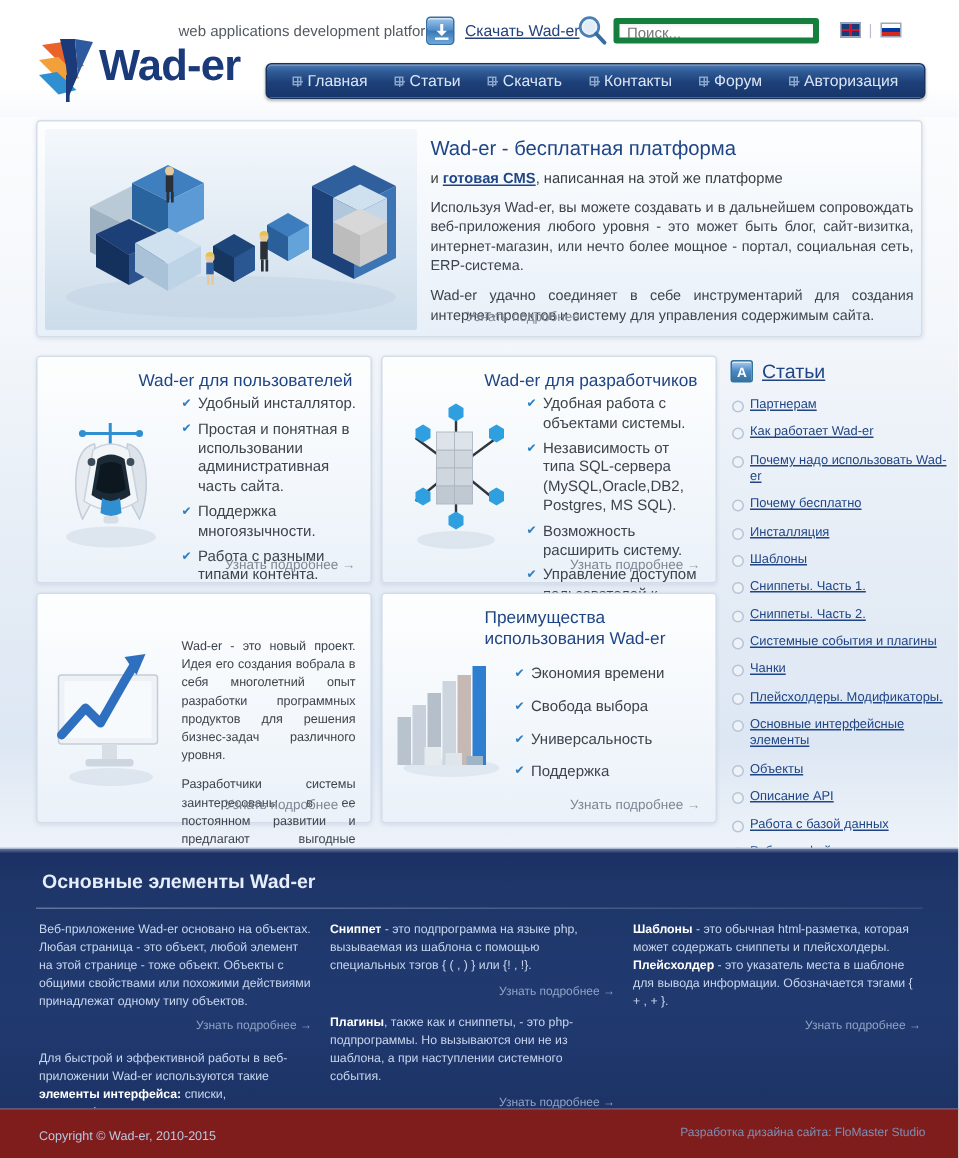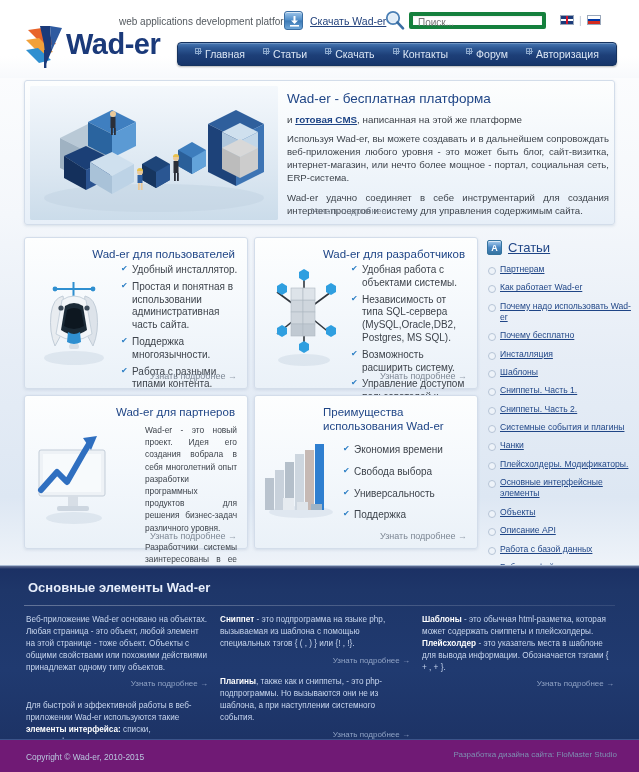--- a/index.html
+++ b/index.html
@@ -78,21 +78,21 @@
   .nav {
     position:absolute; left:177px; top:42px; width:440px; height:24px;
     border-radius:4px;
     background: linear-gradient(to bottom,#4a7ab5 0%, #2f5a96 22%, #1d3f78 55%, #17356a 100%);
     border:1px solid #16335f;
     box-shadow: 0 1px 2px rgba(0,0,0,.28), inset 0 1px 0 rgba(255,255,255,.22);
     display:flex; align-items:center; justify-content:space-around; padding:0 8px;
   }
   .nav-item {
     color:#dbe6f5; font-size:10.5px; white-space:nowrap; cursor:pointer;
-    display:flex; gap:4px;
+    display:flex; align-items:center; gap:4px;
   }
   .nav-item .nav-sq {
     width:6px; height:6px; border:1px solid #9db7d8; display:inline-block; position:relative; opacity:.85;
   }
   .nav-item .nav-sq:after{content:"";position:absolute;left:2px;top:0;width:1px;height:6px;background:#9db7d8;}
   .nav-item .nav-sq:before{content:"";position:absolute;left:0;top:2px;width:6px;height:1px;background:#9db7d8;}
 
   
   .hero {
     position:absolute; left:24px; top:80px; width:591px; height:145px;
@@ -134,21 +134,21 @@
   .box-media { position:absolute; left:6px; top:24px; width:86px; height:110px; }
   .box-list { position:absolute; left:96px; right:8px; top:26px; }
   .box-list li {
     list-style:none; font-size:10px; color:#3e444c; line-height:1.28;
     padding-left:11px; margin-bottom:4px; position:relative;
   }
   .box-list li:before {
     content:"✔"; position:absolute; left:0; top:0; color:#2b7ec4; font-size:8px;
   }
   .box-para { position:absolute; left:96px; right:10px; top:28px; font-size:8.4px;
-    color:#3e444c; line-height:1.45; text-align:justify;margin-left:24px; }
+    color:#3e444c; line-height:1.45; text-align:justify; }
   .box-para p { margin-bottom:7px; }
   .box .more-link { position:absolute; right:10px; bottom:7px; }
 
   
   .sidebar { position:absolute; left:487px; top:240px; width:145px; }
   .sb-head { display:flex; align-items:center; gap:6px; margin-bottom:9px; }
   .sb-icon {
     width:15px; height:15px; border-radius:2px;
     background: linear-gradient(to bottom,#a9cdee 0%, #4a88c4 50%, #35739f 100%);
     border:1px solid #35739f; position:relative;
@@ -188,21 +188,21 @@
   .dcol b { color:#ffffff; }
   #dcol1 { left:26px; width:182px; }
   #dcol2 { left:220px; width:190px; }
   #dcol3 { left:422px; width:192px; }
   .dmore { font-size:8px; color:#8fa2c4; text-align:right; margin:5px 0 10px 0; cursor:pointer; }
   .dblock { margin-bottom:2px; }
 
   
   .footer {
     position:absolute; left:0; top:739px; width:639px; height:33px;
-    background:#701a75; border-top:1px solid #3c5489;text-decoration:underline;
+    background:#7f1d1d; border-top:1px solid #3c5489;text-decoration:underline;
   }
   .copyright { position:absolute; left:26px; top:12px; font-size:8.4px; color:#b9c6de; }
   .credits { position:absolute; right:22px; top:10px; font-size:8px; color:#7e8fb2; }
 </style>
 </head>
 <body>
 
 <div class="page">
 
   <div class="top-area"></div>
@@ -437,21 +437,20 @@
       <li>Полезные утилиты(sql-монитор,php - монитор).</li>
       <li>Запись в журнал всех изменений, связанных с работой системы.</li>
     </ul>
     <span class="more-link">
       <span>Узнать подробнее</span>
       <span class="arr">→</span>
     </span>
   </div>
 
   <div class="box" id="box-partners">
-    <div class="box-title">Wad-er для партнеров</div>
     <div class="box-media" style="top:30px;height:100px;">
       <svg viewBox="0 0 86 100" width="86" height="100">
         <ellipse cx="43" cy="92" rx="28" ry="6" fill="#ccd8e4" opacity=".5"></ellipse>
         <rect x="8" y="24" width="66" height="46" rx="2" fill="#eef2f6" stroke="#c3cdd8"></rect>
         <rect x="12" y="28" width="58" height="38" fill="#f7fafc"></rect>
         <rect x="37" y="70" width="10" height="10" fill="#d7dee6"></rect>
         <rect x="26" y="80" width="32" height="5" rx="2" fill="#cdd6e0"></rect>
         <path d="M10 64 L26 46 L36 56 L52 28 L58 18" stroke="#2f6fc0" stroke-width="6" fill="none" stroke-linejoin="round" stroke-linecap="round"></path>
         <polygon points="52,12 66,10 60,24" fill="#2f6fc0"></polygon>
       </svg>

